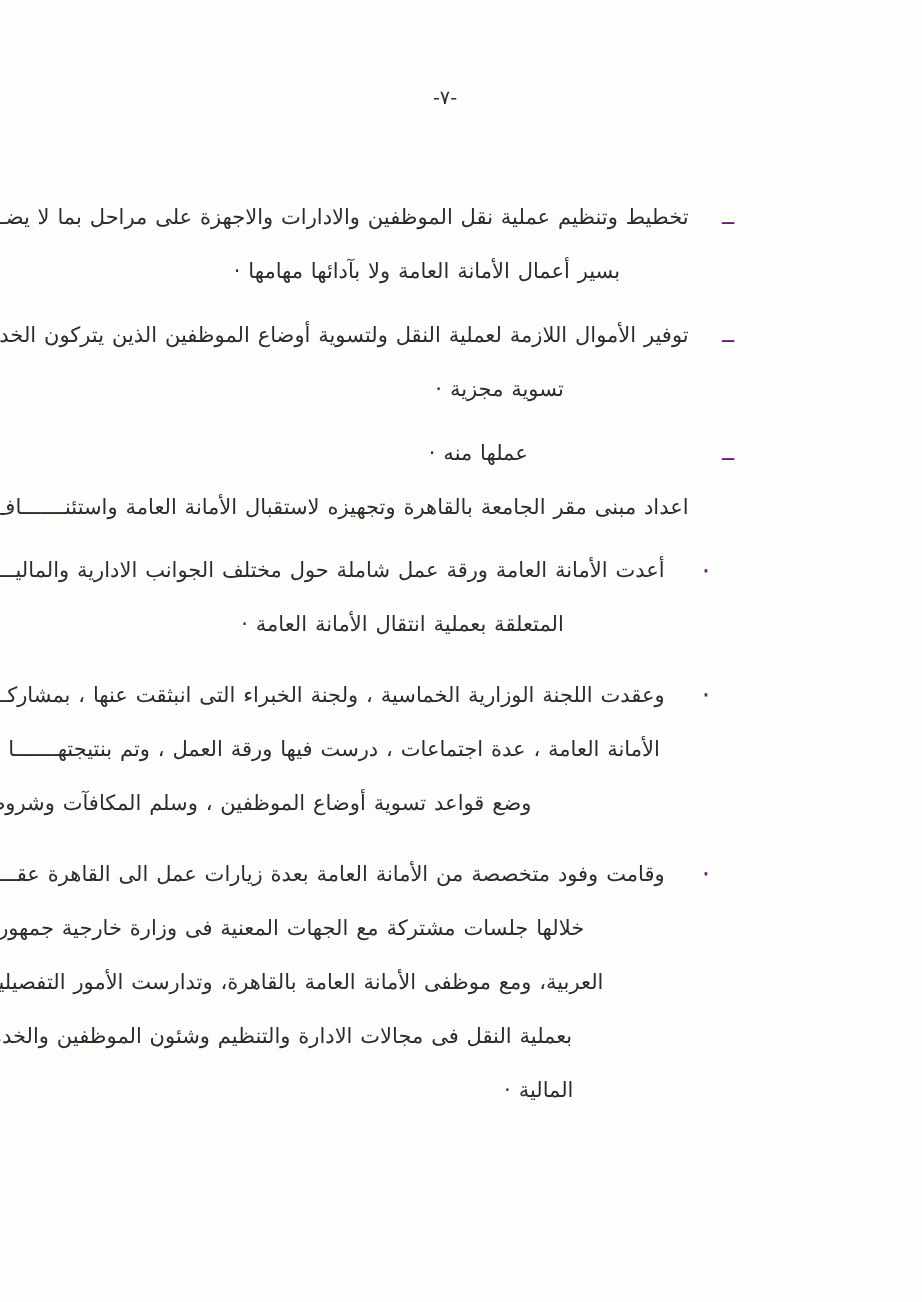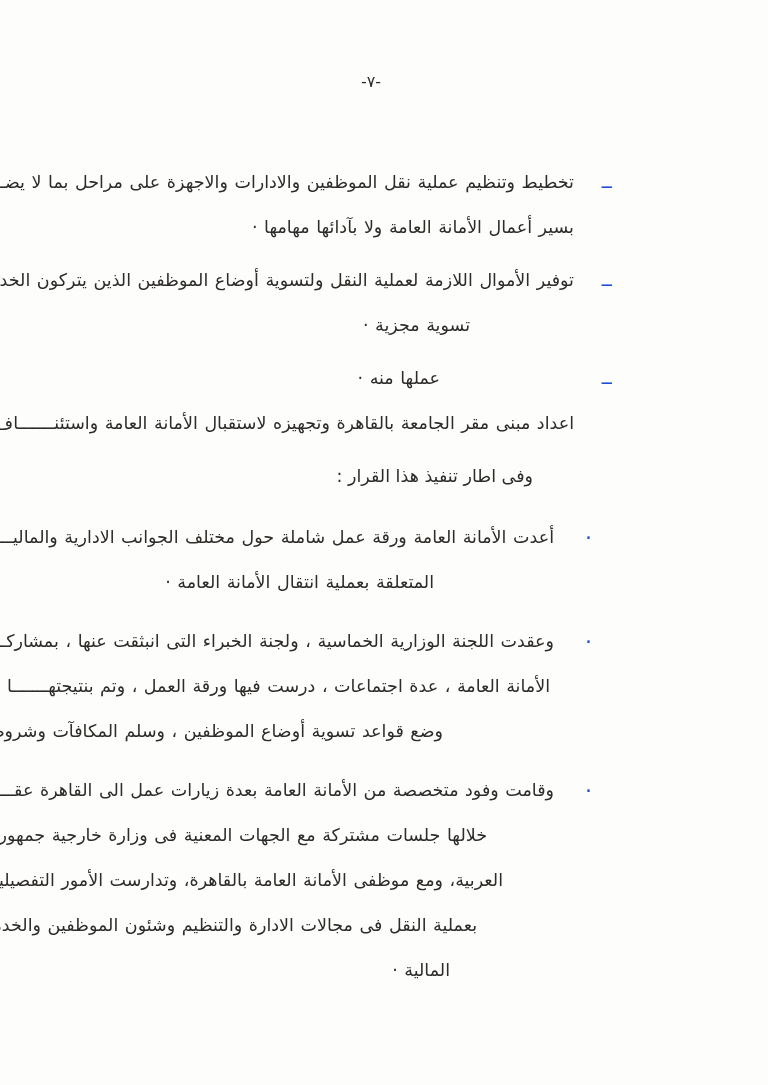--- a/index.html
+++ b/index.html
@@ -34,21 +34,21 @@
     display: flex;
     flex-direction: row;
     margin-bottom: 8px;
   }
   .item.dot { padding-right: 20px; margin-bottom: 14px; }
   .marker {
     flex: 0 0 38px;
     width: 38px;
     font-size: 17.5px;
     line-height: 45px;
-    color: #1d4ed8;
+    color: #701a75;
   }
   .item.dot .marker { font-size: 22px; }
   .lines { flex: 1 1 auto; min-width: 0; }
   .line {
     font-size: 17.5px;
     line-height: 45px;
     white-space: nowrap;
     text-align: right;
     word-spacing: 1px;
   }
@@ -64,63 +64,62 @@
 <body>
 
 <div class="page-number">-٧-</div>
 
 <div class="content">
 
   <div class="item dash">
     <span class="marker">ــ</span>
     <div class="lines">
       <div class="line">تخطيط وتنظيم عملية نقل الموظفين والادارات والاجهزة على مراحل بما لا يضــــــر</div>
-      <div class="line" style="">بسير أعمال الأمانة العامة ولا بآدائها مهامها ·</div>
+      <div class="line" style="margin-right:57px">بسير أعمال الأمانة العامة ولا بآدائها مهامها ·</div>
     </div>
   </div>
 
   <div class="item dash">
     <span class="marker">ــ</span>
     <div class="lines">
       <div class="line">توفير الأموال اللازمة لعملية النقل ولتسوية أوضاع الموظفين الذين يتركون الخدمـــــة</div>
       <div class="line" style="margin-right:104px">تسوية مجزية ·</div>
     </div>
   </div>
 
   <div class="item dash">
     <span class="marker">ــ</span>
     <div class="lines">
       <div class="line" style="margin-right:134px">عملها منه ·</div>
       <div class="line">اعداد مبنى مقر الجامعة بالقاهرة وتجهيزه لاستقبال الأمانة العامة واستئنـــــــاف</div>
     </div>
   </div>
 
-  <div class="intro">وفى اطار تنفيذ هذا القرار :</div>
 
   <div class="item dot">
     <span class="marker">·</span>
     <div class="lines">
       <div class="line">أعدت الأمانة العامة ورقة عمل شاملة حول مختلف الجوانب الادارية والماليـــــة</div>
-      <div class="line" style="margin-right:120px">المتعلقة بعملية انتقال الأمانة العامة ·</div>
+      <div class="line" style="margin-right:84px">المتعلقة بعملية انتقال الأمانة العامة ·</div>
     </div>
   </div>
 
   <div class="item dot">
     <span class="marker">·</span>
     <div class="lines">
       <div class="line">وعقدت اللجنة الوزارية الخماسية ، ولجنة الخبراء التى انبثقت عنها ، بمشاركـــــة</div>
       <div class="line" style="margin-right:4px">الأمانة العامة ، عدة اجتماعات ، درست فيها ورقة العمل ، وتم بنتيجتهـــــــا</div>
       <div class="line" style="margin-right:111px">وضع قواعد تسوية أوضاع الموظفين ، وسلم المكافآت وشروط منحها ·</div>
     </div>
   </div>
 
   <div class="item dot">
     <span class="marker">·</span>
     <div class="lines">
       <div class="line">وقامت وفود متخصصة من الأمانة العامة بعدة زيارات عمل الى القاهرة عقـــــدت</div>
       <div class="line" style="margin-right:67px">خلالها جلسات مشتركة مع الجهات المعنية فى وزارة  خارجية جمهورية مصــــــر</div>
       <div class="line" style="margin-right:51px">العربية، ومع موظفى الأمانة العامة بالقاهرة، وتدارست الأمور التفصيلية المتعلقة</div>
       <div class="line" style="margin-right:77px">بعملية النقل فى مجالات الادارة والتنظيم وشئون الموظفين والخدمات والنواحى</div>
-      <div class="line" style="margin-right:104px">المالية ·</div>
+      <div class="line" style="margin-right:76px">المالية ·</div>
     </div>
   </div>
 
 </div>
 
 </body></html>

